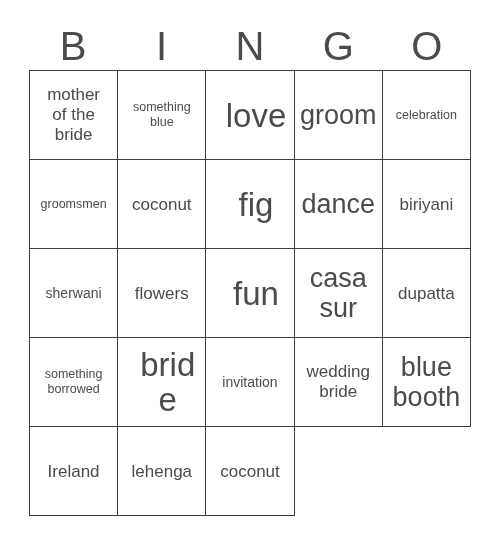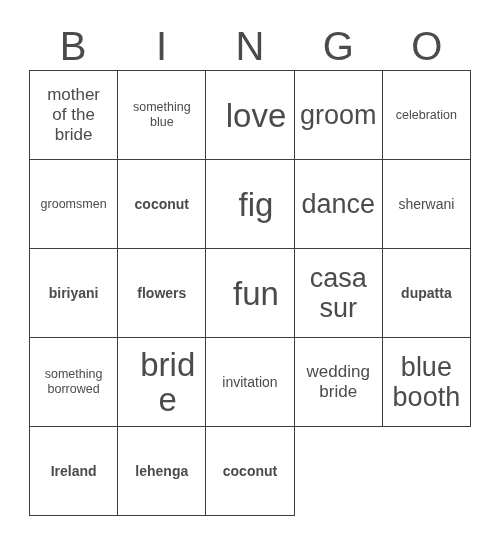--- a/index.html
+++ b/index.html
@@ -69,21 +69,21 @@
   .cell-text {
     display: block;
     width: 100%;
     white-space: pre-line;
     word-break: break-word;
   }
   
   .sz-xs .cell-text { font-size: 12.5px; line-height: 15px; }
   .sz-s  .cell-text { font-size: 14px;   line-height: 17px; }
   .sz-m  .cell-text { font-size: 17px;   line-height: 20px; }
-  .sz-ml .cell-text { font-size: 14px;   line-height: 23px; font-weight: bold; }
+  .sz-ml .cell-text { font-size: 17px;   line-height: 23px; }
   .sz-xl .cell-text { font-size: 27px;   line-height: 30px; }
   .sz-xxl .cell-text{ font-size: 33px;   line-height: 35px; margin-left: 12px; }
 </style>
 </head>
 <body>
 
 <div id="card">
 
   <div id="header-row">
     <div class="header-letter">B</div>
@@ -117,25 +117,25 @@
       </div>
       <div class="cell sz-ml">
         <span class="cell-text">coconut</span>
       </div>
       <div class="cell sz-xxl">
         <span class="cell-text">fig</span>
       </div>
       <div class="cell sz-xl">
         <span class="cell-text">dance</span>
       </div>
+      <div class="cell sz-ml">
+        <span class="cell-text">biriyani</span>
+      </div>
       <div class="cell sz-s">
         <span class="cell-text">sherwani</span>
-      </div>
-      <div class="cell sz-ml">
-        <span class="cell-text">biriyani</span>
       </div>
       <div class="cell sz-ml">
         <span class="cell-text">flowers</span>
       </div>
       <div class="cell sz-xxl">
         <span class="cell-text">fun</span>
       </div>
       <div class="cell sz-xl">
         <span class="cell-text">casa
 sur</span>

